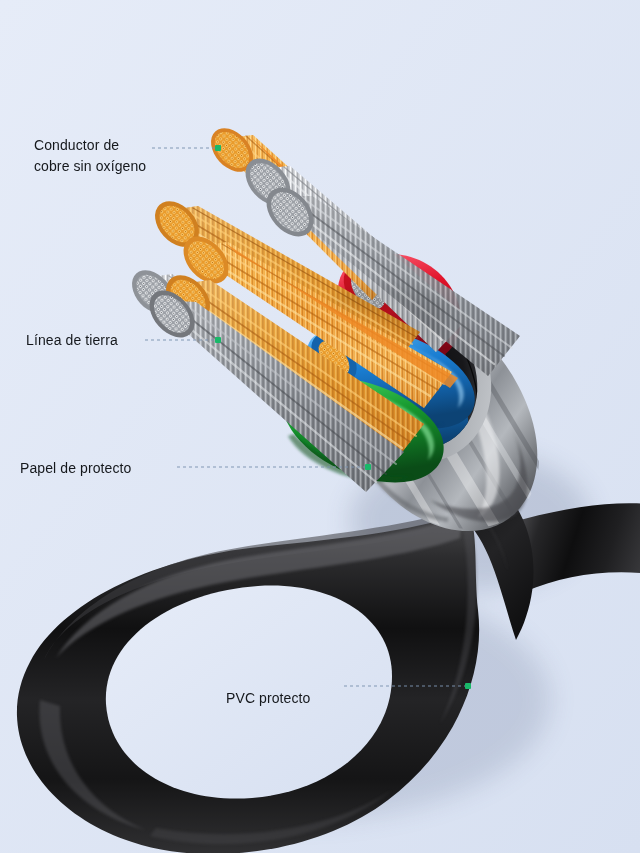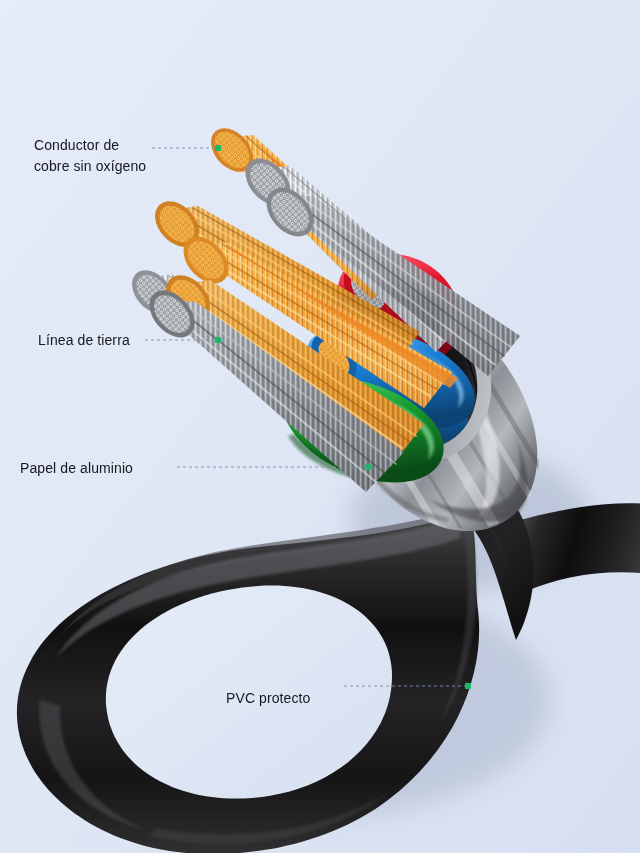--- a/index.html
+++ b/index.html
@@ -29,21 +29,21 @@
   .lbl{
     position:absolute;
     color:#15181c;
     font-size:14px;
     line-height:21px;
     font-family:"Liberation Sans", sans-serif;
     white-space:pre-line;
     letter-spacing:0.1px;
   }
   #lbl-copper{left:34px;top:135px;}
-  #lbl-ground{left:26px;top:330px;margin-left:12px;}
+  #lbl-ground{left:26px;top:330px;}
   #lbl-foil{left:20px;top:458px;}
   #lbl-pvc{left:226px;top:676px;margin-top:12px;}
 </style>
 </head>
 <body>
 
 <div id="stage">
 
   <div id="title">Protección Múltiple</div>
 
@@ -476,17 +476,17 @@
       <rect x="365" y="464" width="6" height="6" rx="1" fill="#19b869"></rect>
       <rect x="465" y="683" width="6" height="6" rx="1" fill="#19b869"></rect>
     </g>
   </svg>
 
   <div class="lbl" id="lbl-copper">Conductor de
 cobre sin oxígeno</div>
 
   <div class="lbl" id="lbl-ground">Línea de tierra</div>
 
-  <div class="lbl" id="lbl-foil">Papel de aluminio</div>
+  <div class="lbl" id="lbl-foil">Papel de protecto</div>
 
   <div class="lbl" id="lbl-pvc">PVC protecto</div>
 
 </div>
 
 </body></html>

